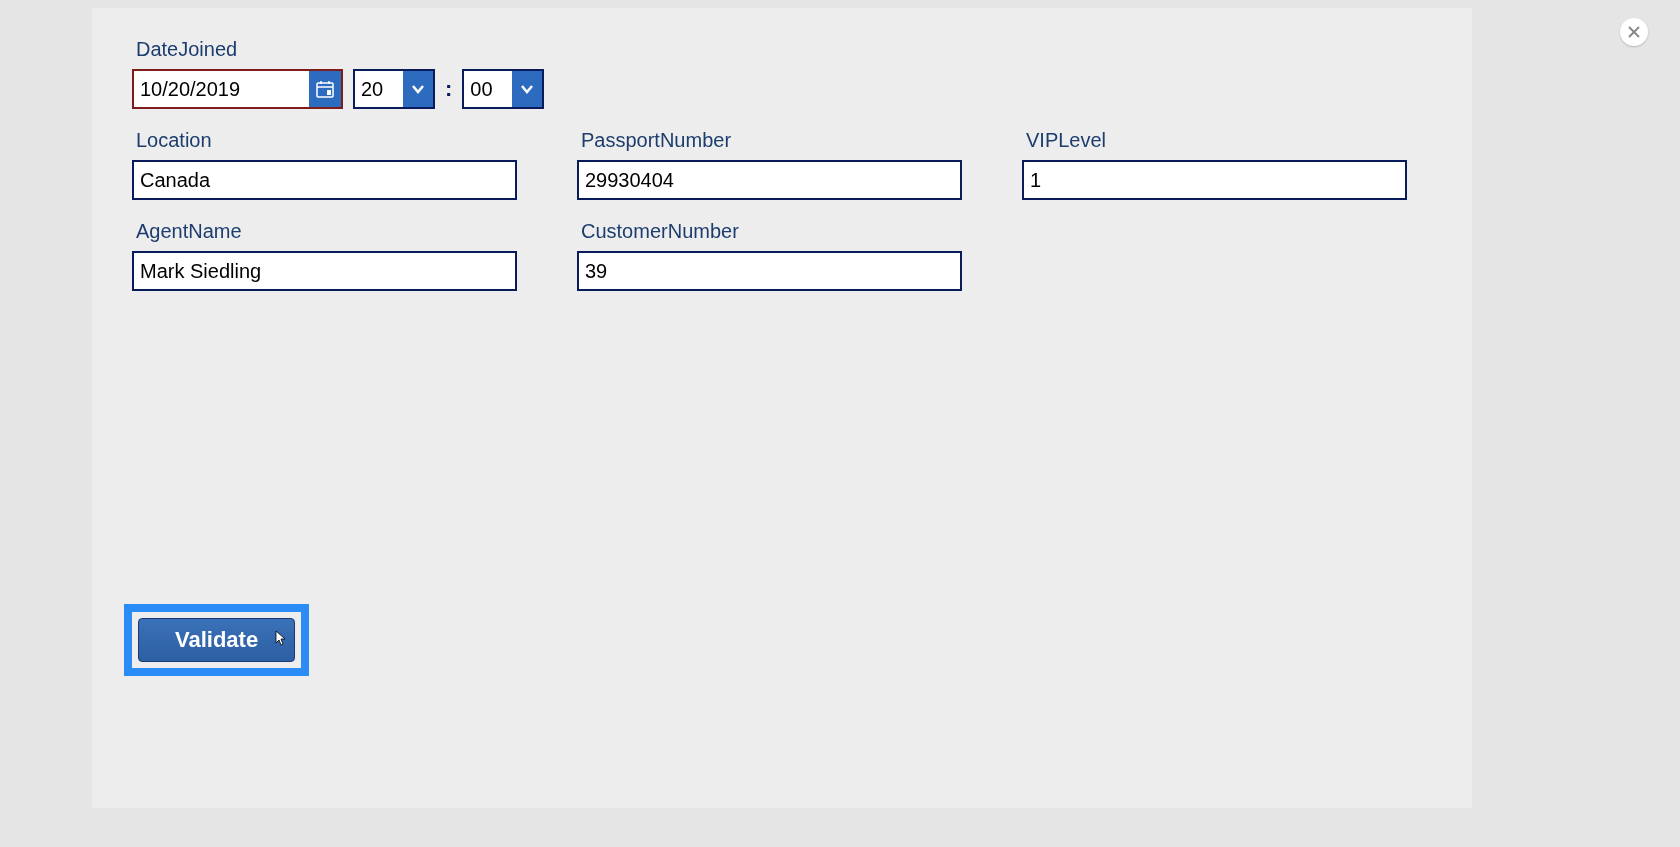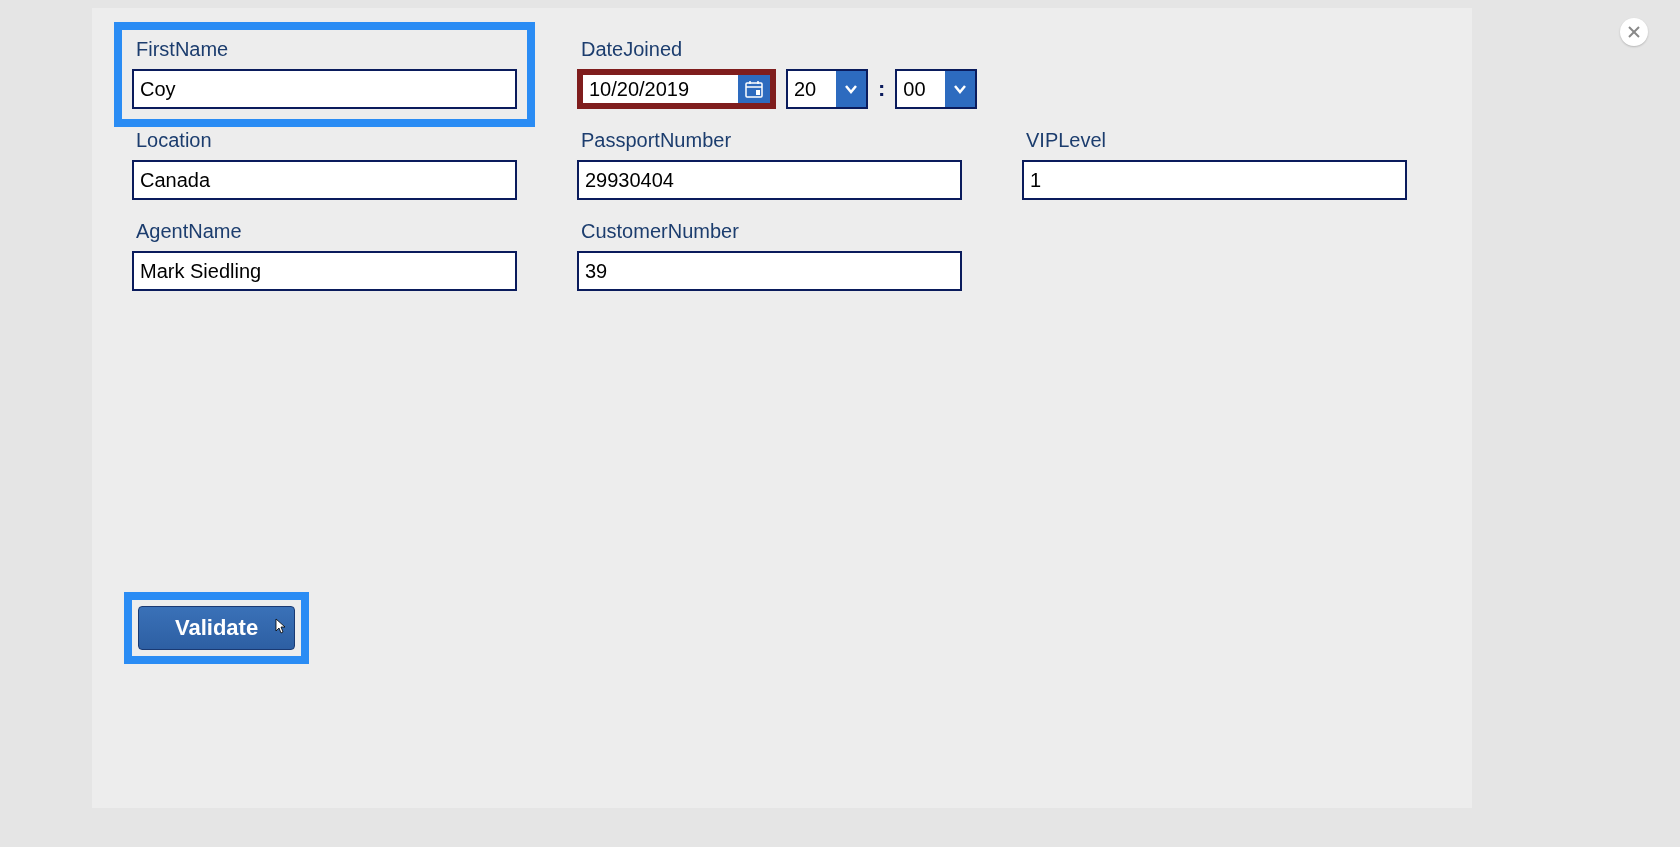--- a/index.html
+++ b/index.html
@@ -96,23 +96,24 @@
     .date-joined-group {
       width: 385px;
     }
     .date-time-row {
       display: flex;
       align-items: center;
       gap: 10px;
     }
     .date-picker {
       display: flex;
-      border: 6px solid #7f1d1d;
+      border: 2px solid #7f1d1d;
       height: 40px;
       background: #fff;
+      gap: 20px;
     }
     .date-input {
       border: none;
       font-size: 20px;
       padding: 4px 6px;
       width: 155px;
       outline: none;
     }
     .calendar-btn {
       width: 32px;
@@ -145,21 +146,21 @@
       cursor: pointer;
     }
     .time-sep {
       font-size: 22px;
       font-weight: bold;
       color: #0a1b5c;
     }
     .validate-wrapper {
       position: absolute;
       left: 32px;
-      bottom: 34px;
+      bottom: 22px;
       border: 8px solid #2a8cf4;
       padding: 6px;
     }
     .validate-btn {
       background: linear-gradient(#3a71b8, #2d5fa3);
       border: 1px solid #1a3a73;
       border-radius: 4px;
       color: #fff;
       font-size: 22px;
       font-weight: 600;
@@ -184,26 +185,20 @@
     <line x1="2" y1="2" x2="12" y2="12" stroke="#888" stroke-width="2"></line>
     <line x1="12" y1="2" x2="2" y2="12" stroke="#888" stroke-width="2"></line>
   </svg>
 </div>
 
 <div class="main-container">
 
   <div class="form-area">
 
     <div class="form-row">
-      <div class="field-group">
-        <div class="highlight-box">
-          <div class="field-label">FirstName</div>
-          <input class="field-input" value="Coy" style="">
-        </div>
-      </div>
       <div class="field-group date-joined-group">
         <div class="field-label">DateJoined</div>
         <div class="date-time-row">
           <div class="date-picker">
             <input class="date-input" value="10/20/2019" style="">
             <div class="calendar-btn">
               <svg viewBox="0 0 18 18">
                 <rect x="1" y="3" width="16" height="14" rx="1" fill="none" stroke="#fff" stroke-width="1.5"></rect>
                 <line x1="1" y1="7" x2="17" y2="7" stroke="#fff" stroke-width="1.5"></line>
                 <line x1="5" y1="1" x2="5" y2="4" stroke="#fff" stroke-width="1.5"></line>

